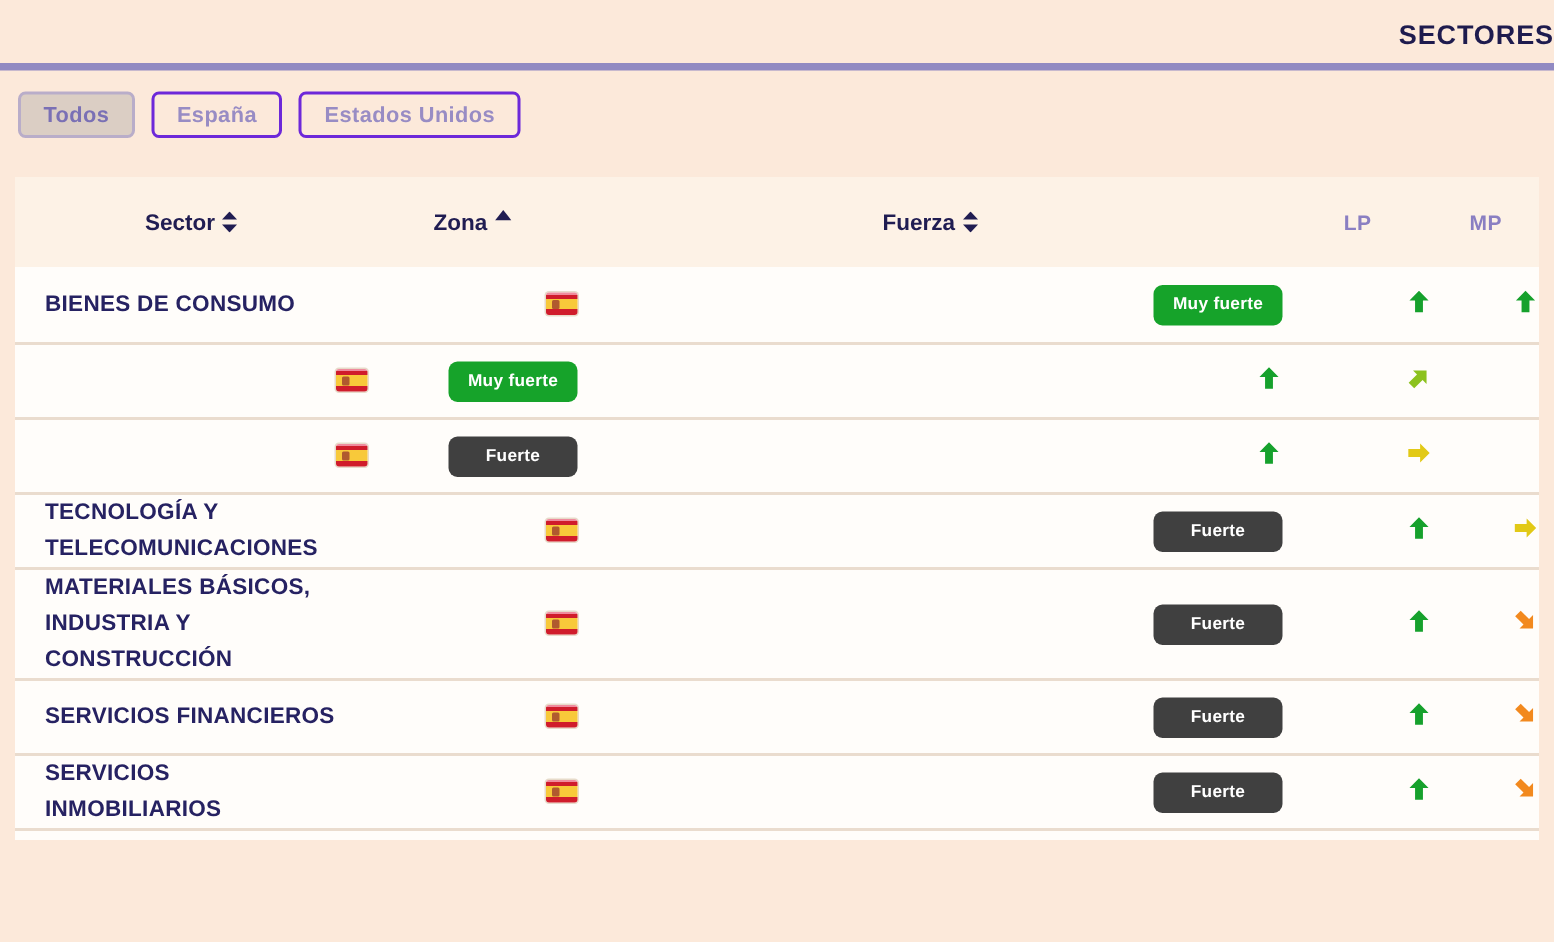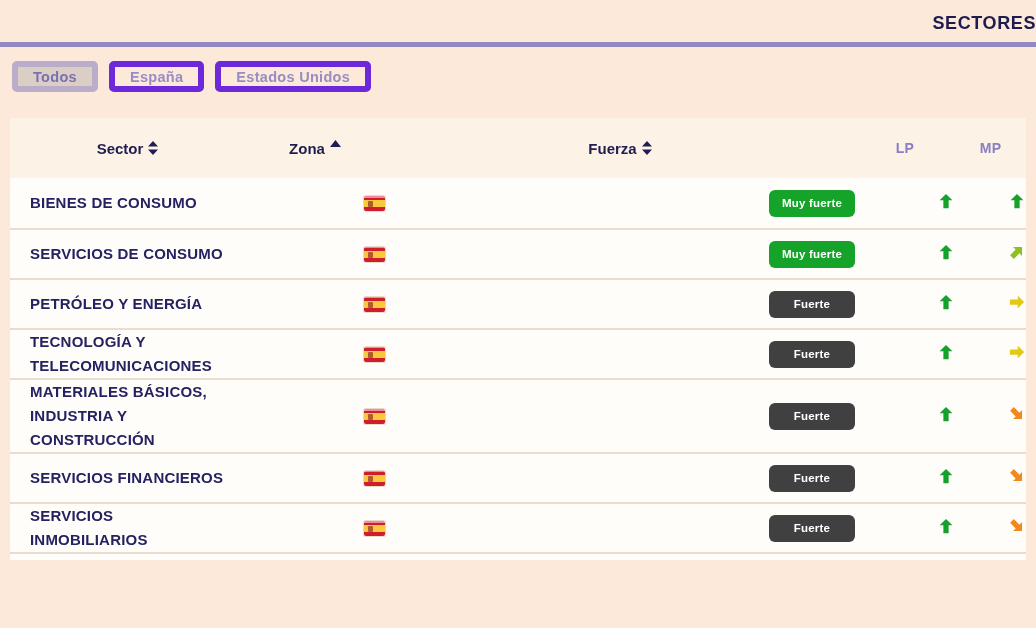--- a/index.html
+++ b/index.html
@@ -16,21 +16,21 @@
     text-align:right;
   }
   .title-divider {
     margin-top:8px; height:5px; background:#918ac2;
   }
   .filters {
     margin:14px 0 0 12px; display:flex; gap:11px;
   }
   .filter-btn {
     height:31px; padding:0 15px;
-    border:6px solid #6d28d9; border-radius:5px;
+    border:2px solid #6d28d9; border-radius:5px;
     background:transparent; color:#988cc4;
     font-family:inherit; font-size:14.5px; font-weight:700;
     letter-spacing:.3px; cursor:pointer;
   }
   .filter-btn.selected {
     background:#dbcec4; color:#7a70b5; border-color:#b9adc9;
   }
   .table {
     margin:26px 0 0 10px; width:1016px;
   }
@@ -140,33 +140,31 @@
       <div class="cell"><span class="badge" data-variant="muy-fuerte">Muy fuerte</span></div>
       <div class="cell"><span class="arrow" data-variant="up"><svg viewBox="0 0 24 24">
               <path d="M12 2.5 L3.5 11 H8.5 V21.5 H15.5 V11 H20.5 Z"></path>
             </svg></span></div>
       <div class="cell"><span class="arrow" data-variant="up"><svg viewBox="0 0 24 24">
               <path d="M12 2.5 L3.5 11 H8.5 V21.5 H15.5 V11 H20.5 Z"></path>
             </svg></span></div>
     </div>
 
     <div class="trow">
-      <div class="cell sector">SERVICIOS DE CONSUMO</div>
       <div class="cell"><span class="flag"><span class="emblem"></span></span></div>
       <div class="cell"><span class="badge" data-variant="muy-fuerte">Muy fuerte</span></div>
       <div class="cell"><span class="arrow" data-variant="up"><svg viewBox="0 0 24 24">
               <path d="M12 2.5 L3.5 11 H8.5 V21.5 H15.5 V11 H20.5 Z"></path>
             </svg></span></div>
       <div class="cell"><span class="arrow" data-variant="up-right"><svg viewBox="0 0 24 24">
               <path d="M12 2.5 L3.5 11 H8.5 V21.5 H15.5 V11 H20.5 Z"></path>
             </svg></span></div>
     </div>
 
     <div class="trow">
-      <div class="cell sector">PETRÓLEO Y ENERGÍA</div>
       <div class="cell"><span class="flag"><span class="emblem"></span></span></div>
       <div class="cell"><span class="badge" data-variant="fuerte">Fuerte</span></div>
       <div class="cell"><span class="arrow" data-variant="up"><svg viewBox="0 0 24 24">
               <path d="M12 2.5 L3.5 11 H8.5 V21.5 H15.5 V11 H20.5 Z"></path>
             </svg></span></div>
       <div class="cell"><span class="arrow" data-variant="right"><svg viewBox="0 0 24 24">
               <path d="M12 2.5 L3.5 11 H8.5 V21.5 H15.5 V11 H20.5 Z"></path>
             </svg></span></div>
     </div>
 

